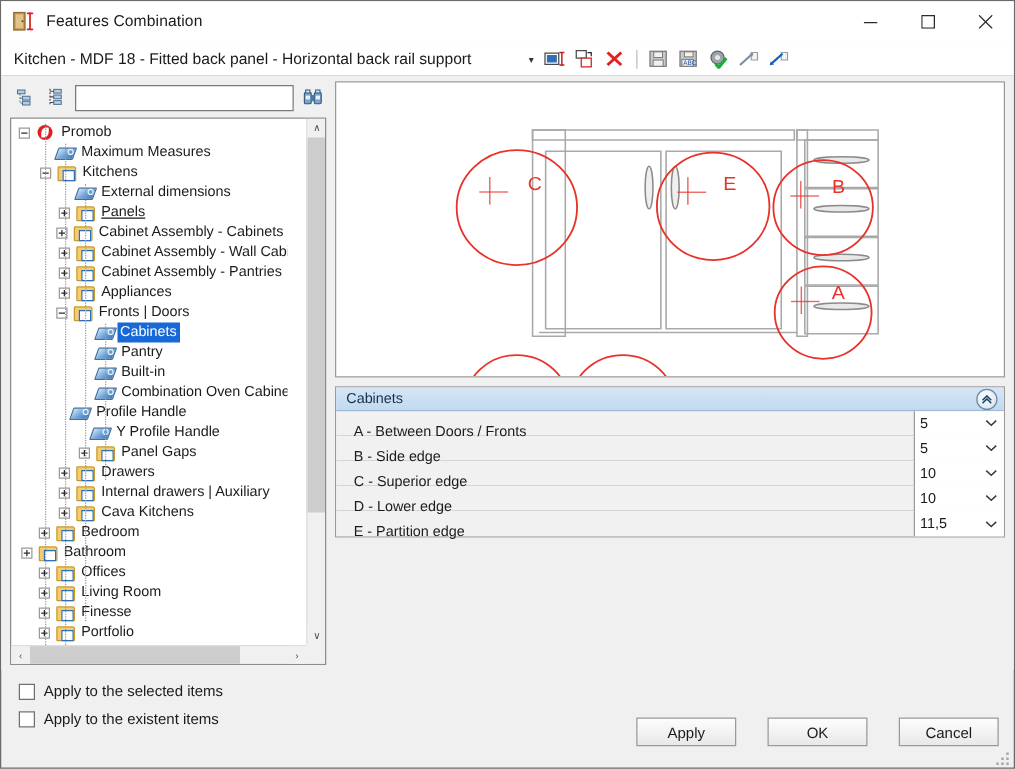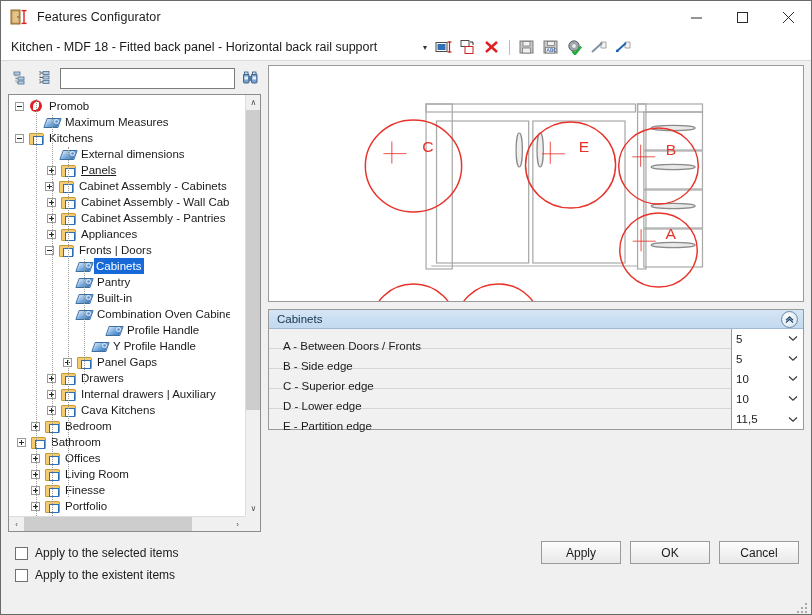--- a/index.html
+++ b/index.html
@@ -396,23 +396,23 @@
   }
   .cbox {
     width: 13px; height: 13px;
     border: 1px solid #707070;
     background: #fff;
     margin-right: 7px;
     flex: 0 0 auto;
   }
   #footer-buttons {
     position: absolute;
-    right: 12px; top: 5px;
-    display: flex;
-    gap: 9px;
+    right: 12px; top: 38px;
+    display: flex;
+    gap: 25px;
   }
   .dlgbtn {
     width: 80px; height: 23px;
     background: linear-gradient(#fdfdfd,#e8e8e8);
     border: 1px solid #9a9a9a;
     font-size: 12px;
     font-family: "Liberation Sans", sans-serif;
     color: #1b1b1b;
     display: flex; align-items: center; justify-content: center;
   }
@@ -431,21 +431,21 @@
     <span id="title-icon">
       <svg width="20" height="18" viewBox="0 0 20 18">
         <rect x="1" y="2" width="9" height="14" fill="#c79a56" stroke="#8c6a33" stroke-width="1"></rect>
         <rect x="2.5" y="3.5" width="6" height="11" fill="#e3c389"></rect>
         <circle cx="8" cy="9" r="0.8" fill="#5d4622"></circle>
         <line x1="14" y1="2" x2="14" y2="16" stroke="#e02020" stroke-width="1.4"></line>
         <line x1="11.5" y1="2.6" x2="16.5" y2="2.6" stroke="#e02020" stroke-width="1.4"></line>
         <line x1="11.5" y1="15.4" x2="16.5" y2="15.4" stroke="#e02020" stroke-width="1.4"></line>
       </svg>
     </span>
-    <span id="title-text">Features Configurator</span>
+    <span id="title-text">Features Combination</span>
     <div id="winbtns">
       <div class="winbtn" id="btn-min">
         <svg width="11" height="11" viewBox="0 0 11 11">
             <line x1="0" y1="6" x2="11" y2="6" stroke="#2b2b2b" stroke-width="1"></line>
           </svg>
       </div>
       <div class="winbtn" id="btn-max">
         <svg width="11" height="11" viewBox="0 0 11 11">
             <rect x="0.5" y="0.5" width="10" height="10" fill="none" stroke="#2b2b2b" stroke-width="1"></rect>
           </svg>
@@ -577,21 +577,21 @@
             <div class="trow" style="padding-left: 6px;">
               <span class="exp"></span>
               <span class="ico ico-root"></span>
               <span class="tlabel">Promob</span>
             </div>
             <div class="trow" style="padding-left: 22px;">
               <span class="expspace"></span>
               <span class="ico ico-tag"></span>
               <span class="tlabel">Maximum Measures</span>
             </div>
-            <div class="trow" style="padding-left: 6px;">
+            <div class="trow" style="padding-left: 23px;">
               <span class="exp"></span>
               <span class="ico ico-folder"></span>
               <span class="tlabel">Kitchens</span>
             </div>
             <div class="trow" style="padding-left: 38px;">
               <span class="expspace"></span>
               <span class="ico ico-tag"></span>
               <span class="tlabel">External dimensions</span>
             </div>
             <div class="trow" style="padding-left: 38px; text-decoration: underline;">
@@ -637,26 +637,26 @@
             <div class="trow" style="padding-left: 54px;">
               <span class="expspace"></span>
               <span class="ico ico-tag"></span>
               <span class="tlabel">Built-in</span>
             </div>
             <div class="trow" style="padding-left: 54px;">
               <span class="expspace"></span>
               <span class="ico ico-tag"></span>
               <span class="tlabel">Combination Oven Cabinets</span>
             </div>
-            <div class="trow" style="padding-left: 84px;">
+            <div class="trow" style="padding-left: 34px;">
               <span class="expspace"></span>
               <span class="ico ico-tag"></span>
               <span class="tlabel">Profile Handle</span>
             </div>
-            <div class="trow" style="padding-left: 50px; margin-left: 20px;">
+            <div class="trow" style="padding-left: 50px;">
               <span class="expspace"></span>
               <span class="ico ico-tag"></span>
               <span class="tlabel">Y Profile Handle</span>
             </div>
             <div class="trow" style="padding-left: 54px;">
               <span class="exp plus"></span>
               <span class="ico ico-folder"></span>
               <span class="tlabel">Panel Gaps</span>
             </div>
             <div class="trow" style="padding-left: 38px;">

